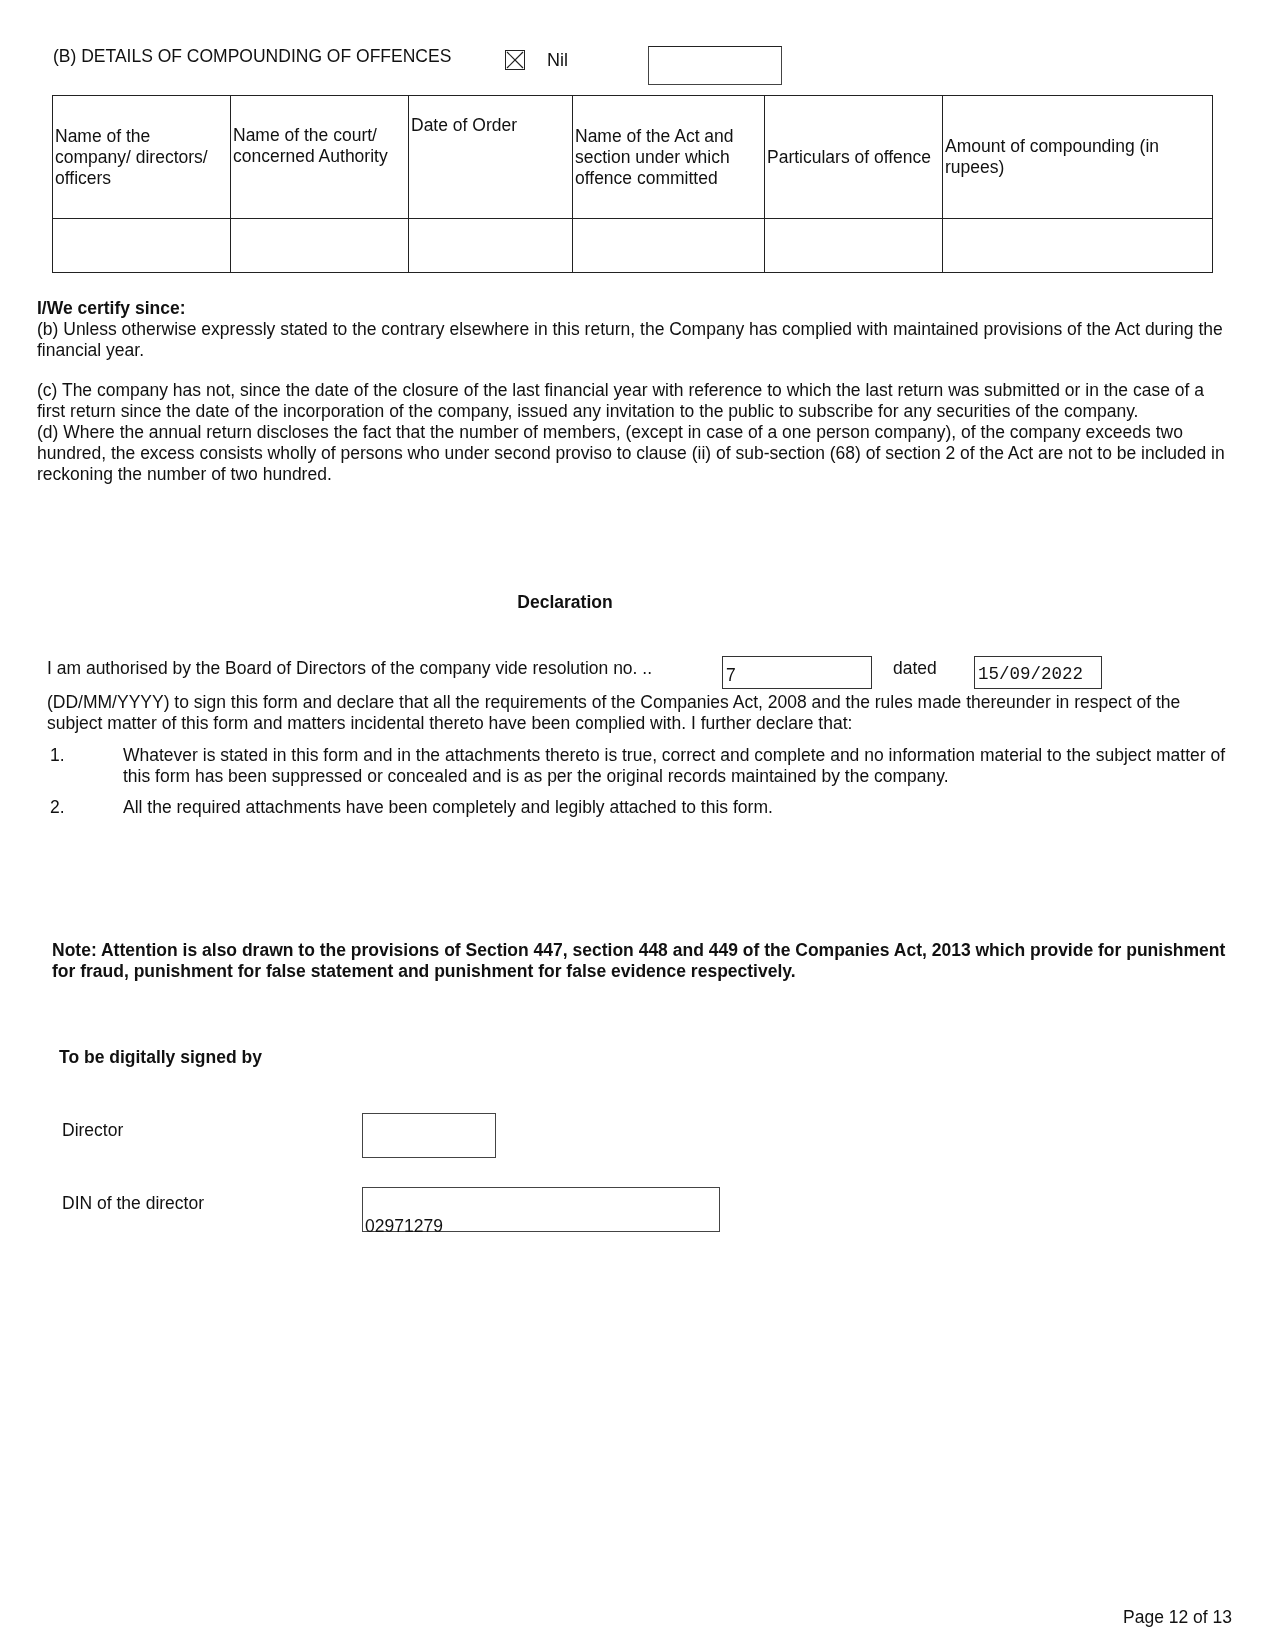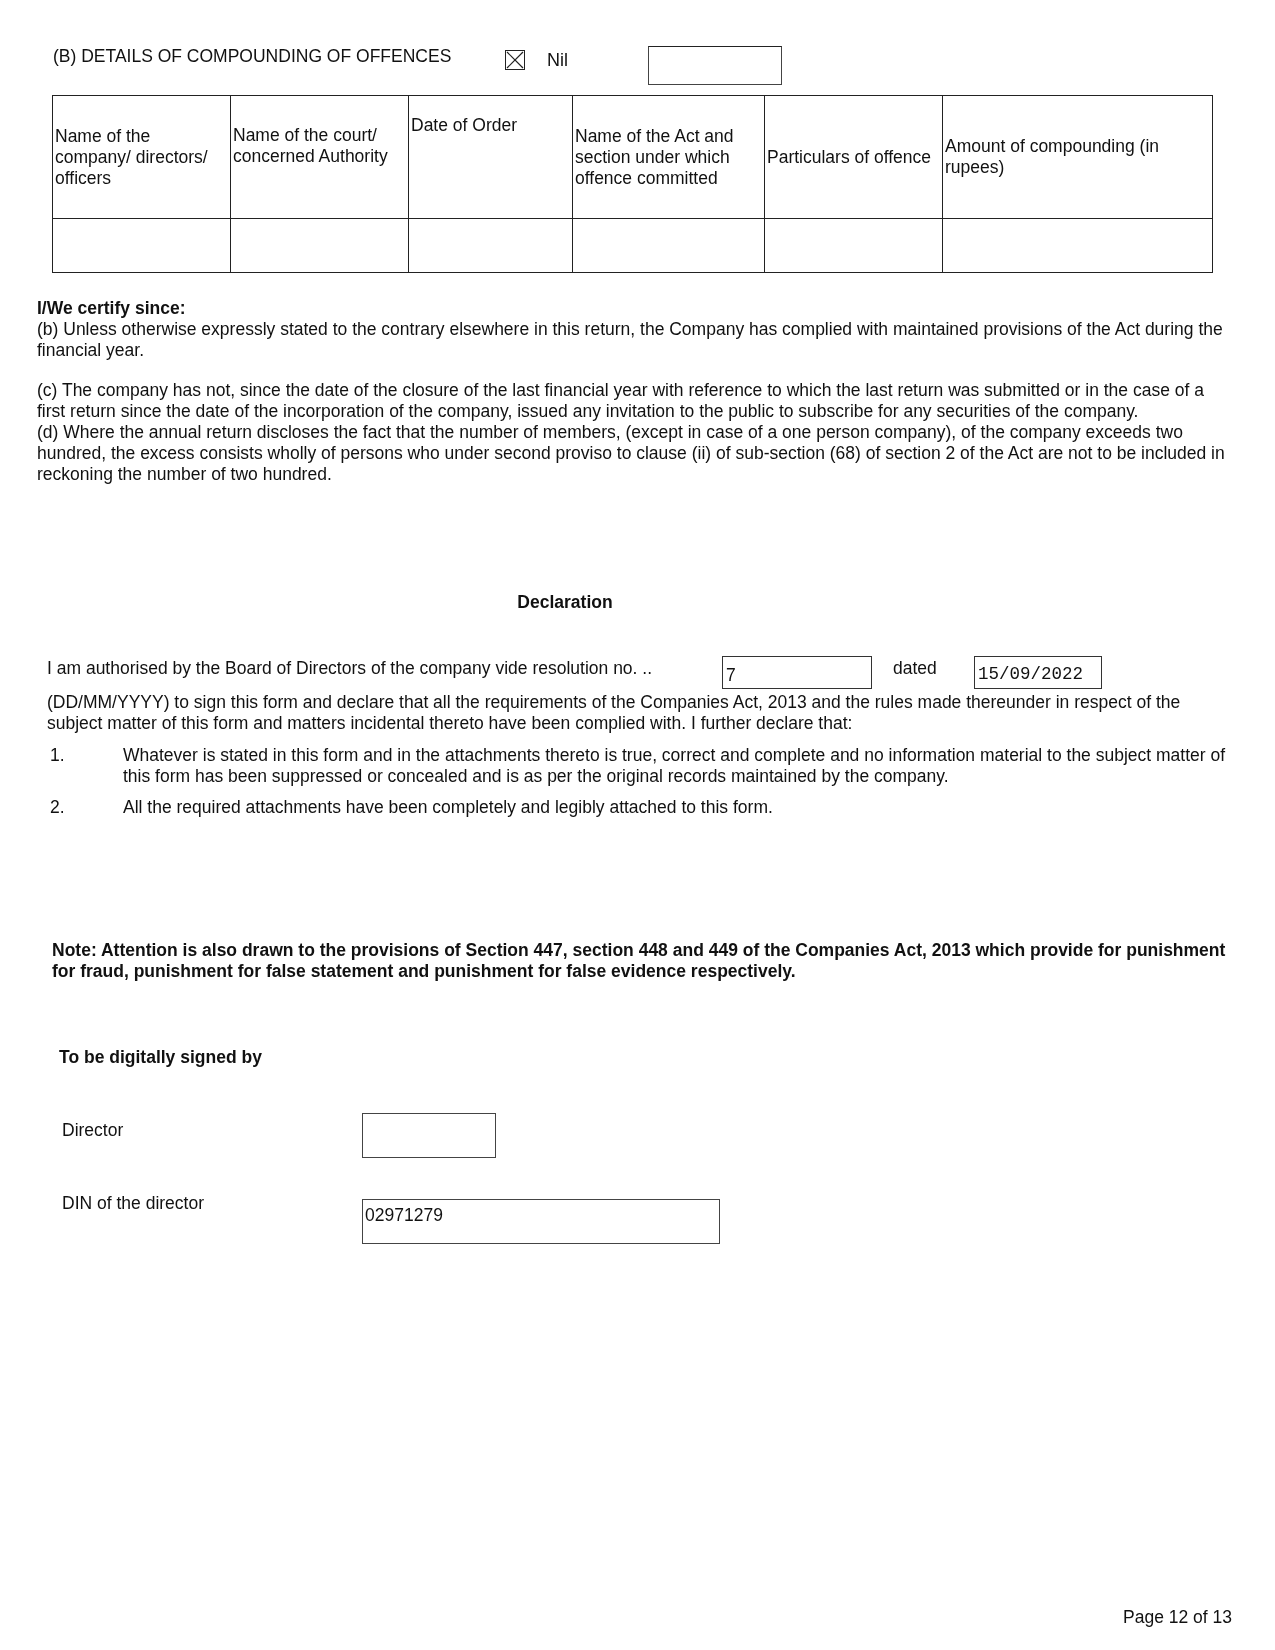--- a/index.html
+++ b/index.html
@@ -52,21 +52,21 @@
   
   #note { left: 52px; top: 940px; width: 1190px; font-size: 17.5px; line-height: 21px; }
 
   
   #sign-title { left: 59px; top: 1047px; }
   #director-label { left: 62px; top: 1120px; }
   #director-field { left: 362px; top: 1113px; width: 134px; height: 45px; border: 1.5px solid #444;
                     box-sizing: border-box; background: #fff; }
   #din-label { left: 62px; top: 1193px; }
   #din-field { left: 362px; top: 1187px; width: 358px; height: 45px; border: 1.5px solid #444;
-               box-sizing: border-box; font-size: 17.5px; padding: 5px 2px 0; margin-top: 12px; }
+               box-sizing: border-box; font-size: 17.5px; padding: 28px 2px 0; }
 
   #page-num { left: 1123px; top: 1607px; font-size: 17.5px; }
 </style>
 </head>
 <body>
 
 <div id="sec-b-title" class="abs">(B) DETAILS OF COMPOUNDING OF OFFENCES</div>
 <div id="nil-checkbox" class="abs">
   <svg width="18" height="18" viewBox="0 0 18 18">
     <line x1="1" y1="1" x2="17" y2="17" stroke="#222" stroke-width="1.2"></line>
@@ -125,21 +125,21 @@
   <p class="gap">(c) The company has not, since the date of the closure of the last financial year with reference to which the last return was submitted or in the case of a first return since the date of the incorporation of the company, issued any invitation to the public to subscribe for any securities of the company.</p>
   <p>(d) Where the annual return discloses the fact that the number of members, (except in case of a one person company), of the company exceeds two hundred, the excess consists wholly of persons who under second proviso to clause (ii) of sub-section (68) of section 2 of the Act are not to be included in reckoning the number of two hundred.</p>
 </div>
 
 <div id="decl-title" class="abs bold">Declaration</div>
 <div id="decl-line1" class="abs txt">I am authorised by the Board of Directors of the company vide resolution no. ..</div>
 <div id="resolution-field" class="abs">7</div>
 <div id="dated-label" class="abs txt">dated</div>
 <div id="date-field" class="abs">15/09/2022</div>
 <div id="decl-para" class="abs txt">
-  <p>(DD/MM/YYYY) to sign this form and declare that all the requirements of the Companies Act, 2013 and the rules made thereunder in respect of the subject matter of this form and matters incidental thereto have been complied with. I further declare that:</p>
+  <p>(DD/MM/YYYY) to sign this form and declare that all the requirements of the Companies Act, 2008 and the rules made thereunder in respect of the subject matter of this form and matters incidental thereto have been complied with. I further declare that:</p>
 </div>
 <div id="item-1" class="list-item txt">
   <span class="list-num">1.</span>
   <span class="list-text">Whatever is stated in this form and in the attachments thereto is true, correct and complete and no information material to the subject matter of this form has been suppressed or concealed and is as per the original records maintained by the company.</span>
 </div>
 <div id="item-2" class="list-item txt">
   <span class="list-num">2.</span>
   <span class="list-text">All the required attachments have been completely and legibly attached to this form.</span>
 </div>
 

